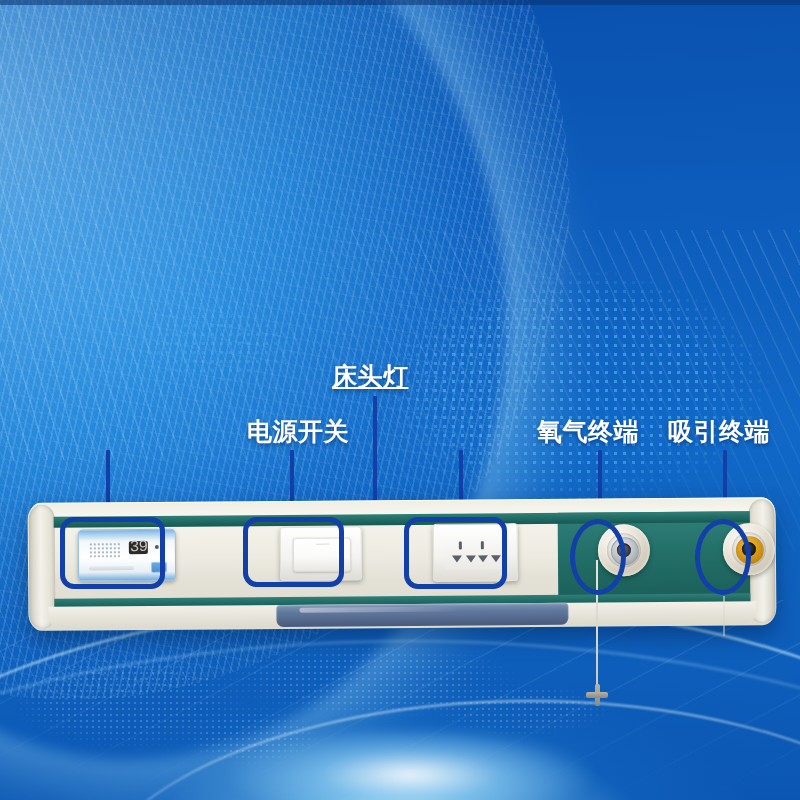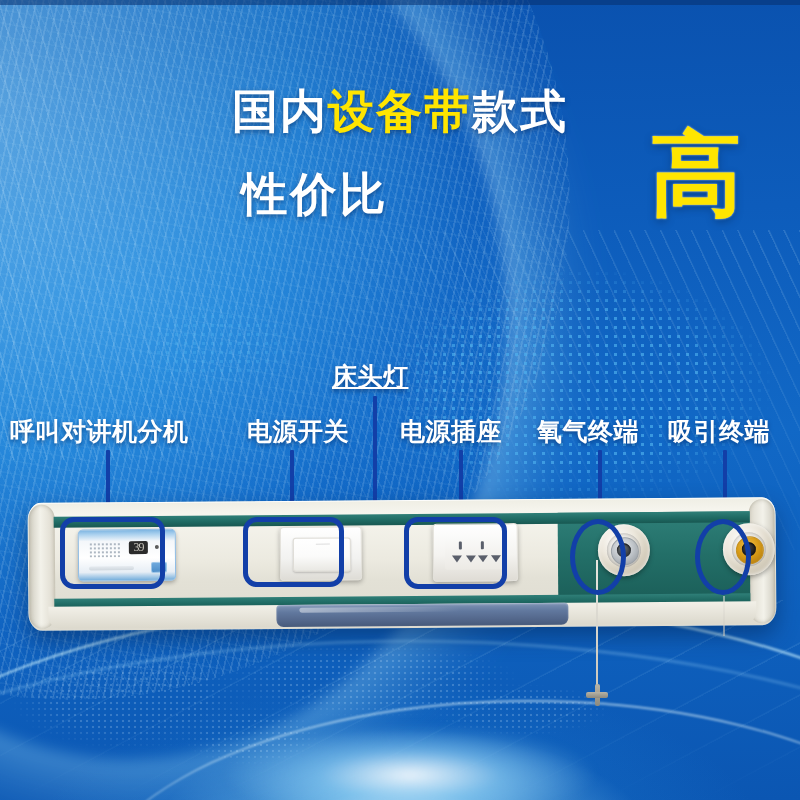--- a/index.html
+++ b/index.html
@@ -164,21 +164,21 @@
   .intercom{
     position:absolute;left:50px;top:27px;width:96px;height:50px;border-radius:5px;
     background:linear-gradient(180deg,#7fb6e2 0%,#a9d0ee 8%,#f4f7fa 22%,#ffffff 55%,#e7eef5 84%,#74aedc 100%);
     box-shadow:0 2px 4px rgba(0,0,0,.28);
     border:1px solid #8fbde6;
   }
   .ic-grille{position:absolute;left:10px;top:12px;width:32px;height:15px;
     background-image:radial-gradient(circle,#9aa6b3 .9px,rgba(0,0,0,0) 1.3px);
     background-size:4px 4px;opacity:.8;}
   .ic-disp{position:absolute;left:50px;top:11px;width:19px;height:13px;border-radius:2px;
-    background:#2b2b2b;color:#c9c6bd;font-family:Liberation Serif, serif;font-size:12px;
+    background:#2b2b2b;color:#c9c6bd;font-family:Liberation Mono, monospace;font-size:16px;
     line-height:13px;text-align:center;letter-spacing:-1px;}
   .ic-led{position:absolute;left:76px;top:15px;width:4px;height:4px;border-radius:50%;background:#5c5c5c;}
   .ic-btn{position:absolute;right:8px;bottom:7px;width:14px;height:9px;border-radius:2px;
     background:linear-gradient(180deg,#6fa9dd,#4d8ec9);border:1px solid #9dc6e8;}
   .ic-slot{position:absolute;left:10px;bottom:10px;width:45px;height:4px;border-radius:2px;
     background:linear-gradient(180deg,#e5eaef,#cfd7de);}
 
   
   .switchplate{
     position:absolute;left:252px;top:26px;width:80px;height:52px;border-radius:4px;
@@ -244,32 +244,23 @@
   <div class="dotmap"></div>
   <div class="dotmap small"></div>
   <div class="worldmap"></div>
   <div class="horizon-glow"></div>
   <div class="arc arc1"></div>
   <div class="arc arc2"></div>
   <div class="arc arc3"></div>
   <div class="diag-lines"></div>
   <div class="topbar"></div>
 
-  <div class="headline">
-    <div class="hl1"><span>国内</span><span class="hi">设备带</span><span>款式</span></div>
-    <div class="hl2row">
-      <div class="hl2">性价比</div>
-      <div class="hl-big">高</div>
-    </div>
-  </div>
-
-  <div class="callout" style="left:10px;top:415px;">呼叫对讲机分机</div>
+
   <div class="callout" style="left:247px;top:415px;">电源开关</div>
   <div class="callout" style="left:332px;top:360px;text-decoration:underline;">床头灯</div>
-  <div class="callout" style="left:400px;top:415px;">电源插座</div>
   <div class="callout" style="left:668px;top:415px;">吸引终端</div>
   <div class="callout" style="left:537px;top:415px;">氧气终端</div>
 
   <div class="vline" style="left:106px;top:450px;height:75px;"></div>
   <div class="vline" style="left:290px;top:450px;height:75px;"></div>
   <div class="vline" style="left:373px;top:396px;height:213px;"></div>
   <div class="vline" style="left:459px;top:450px;height:73px;"></div>
   <div class="vline" style="left:598px;top:450px;height:74px;"></div>
   <div class="vline" style="left:723px;top:450px;height:74px;"></div>
 

